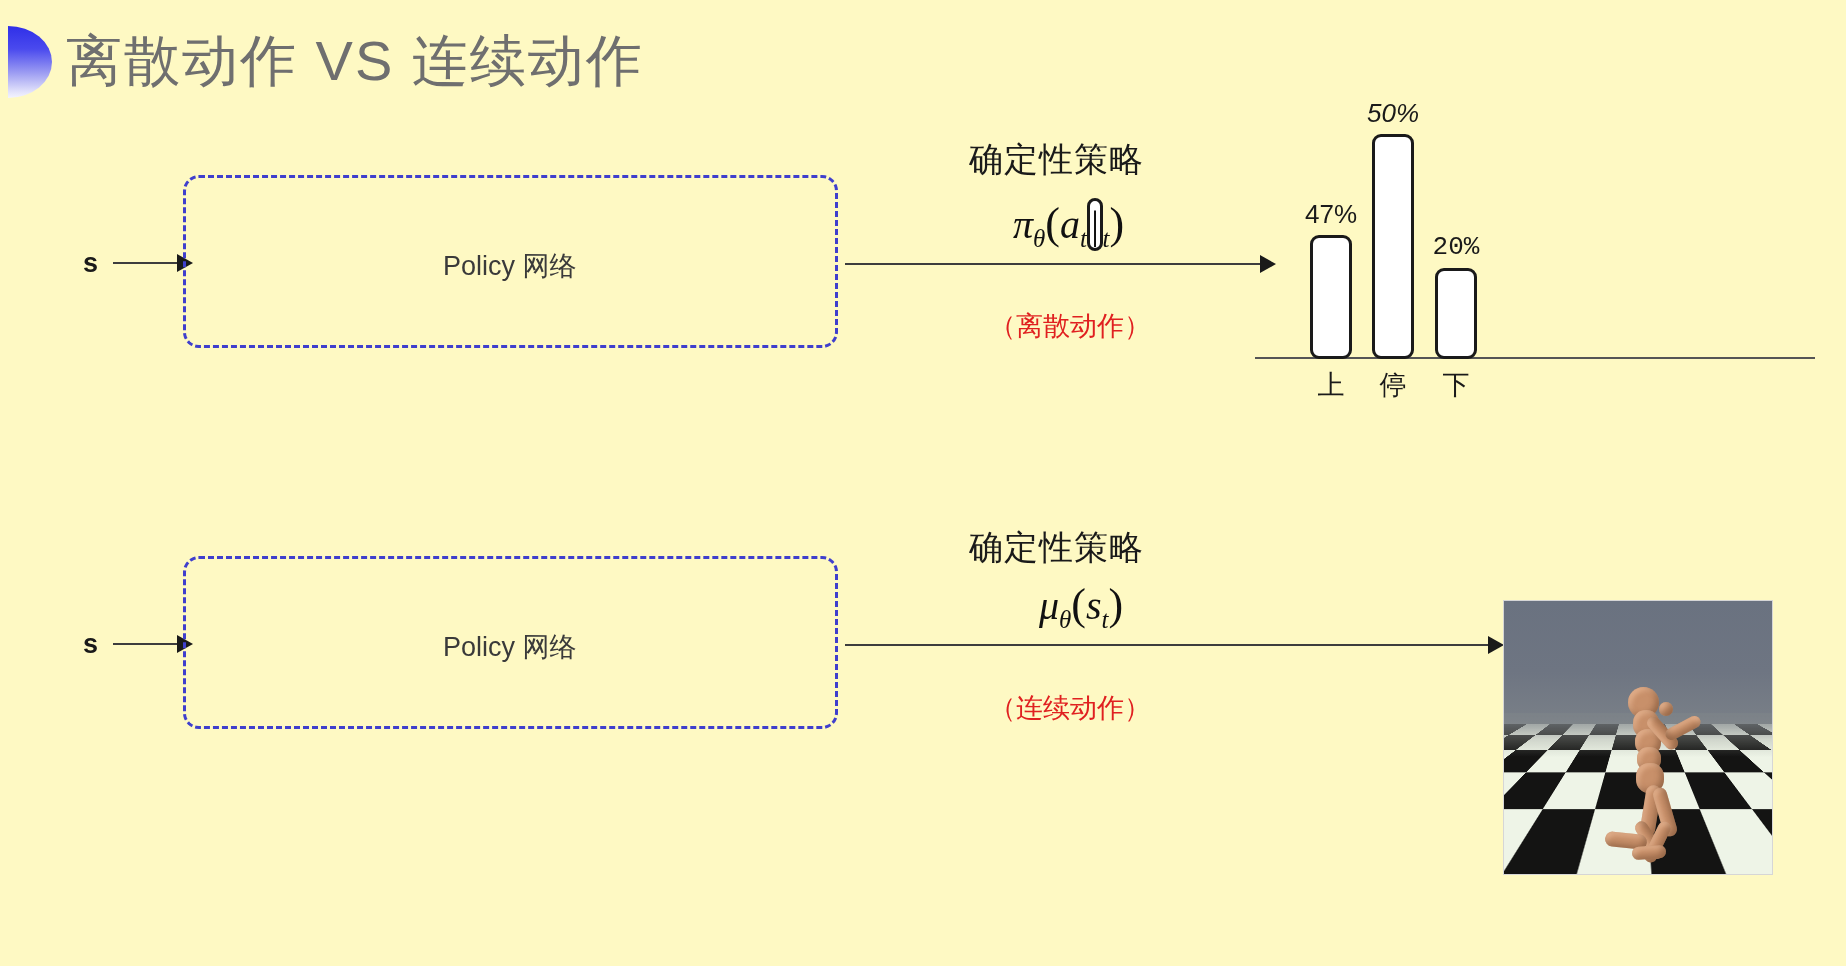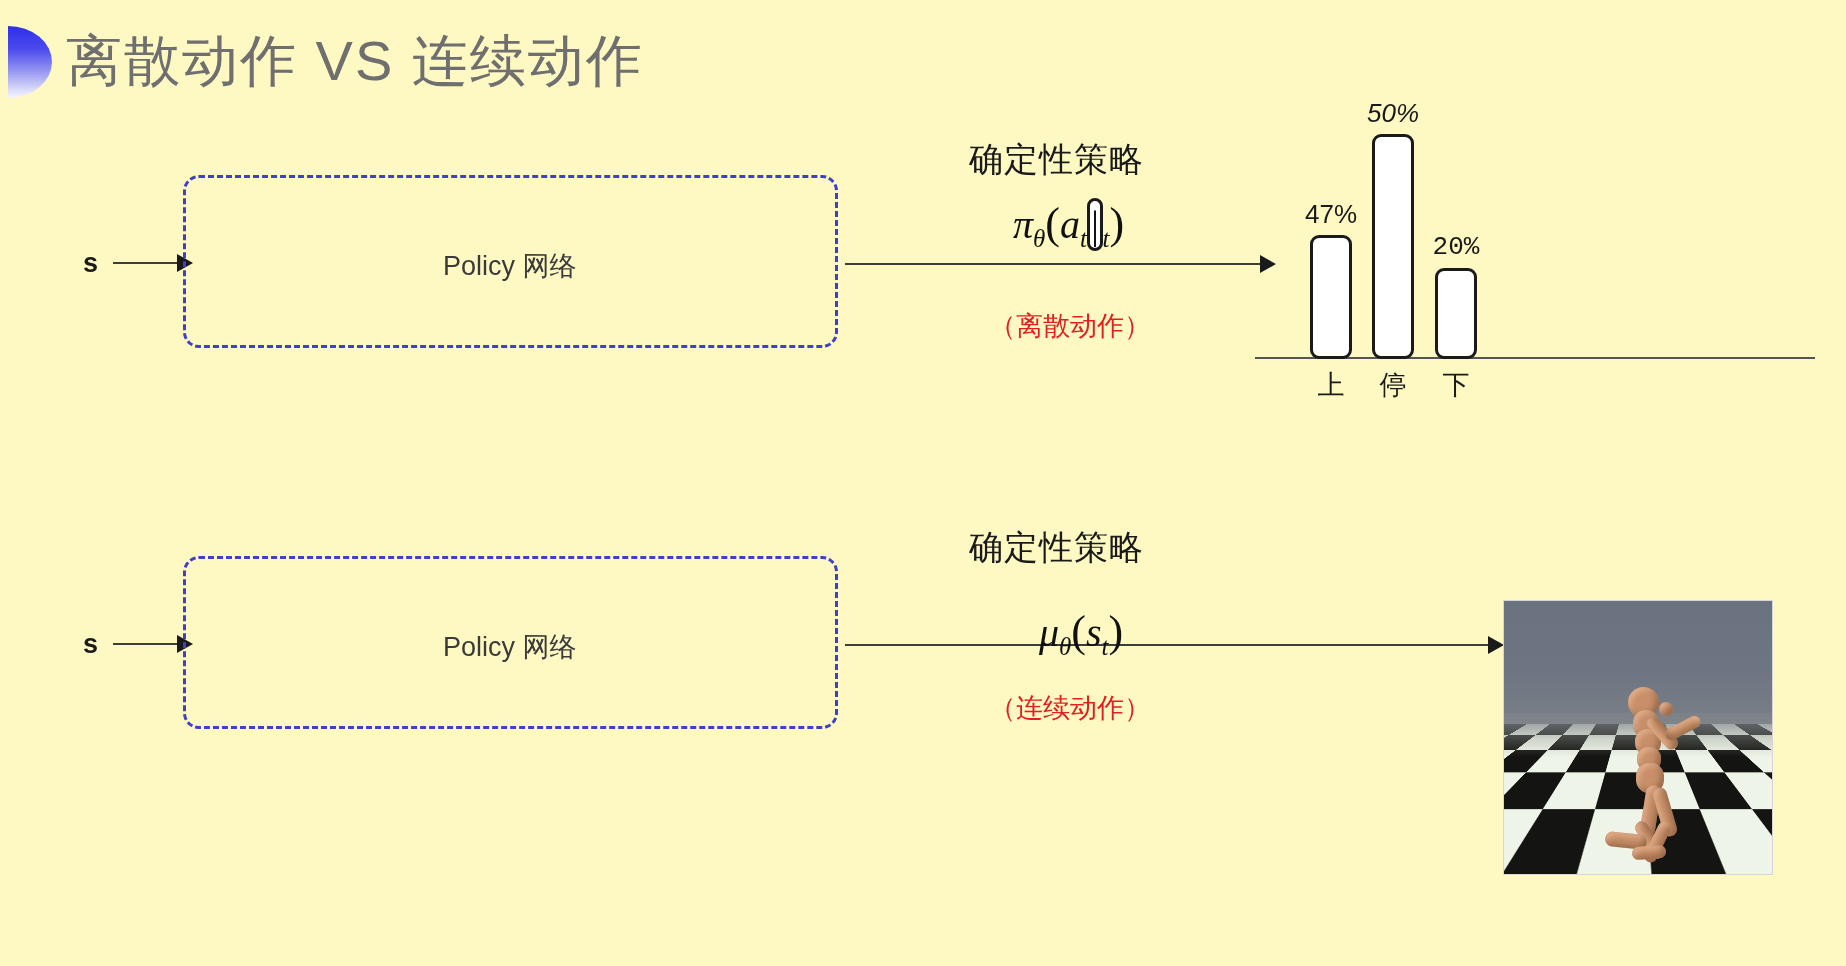--- a/index.html
+++ b/index.html
@@ -238,21 +238,21 @@
   <div class="arrow-head" style="left:177px; top:635px;"></div>
 
   <div class="policy-box" style="left:183px; top:556px; width:655px; height:173px;"></div>
   <div class="policy-label" style="left:443px; top:629px;">Policy 网络</div>
 
   <div class="arrow-line" style="left:845px; top:644px; width:648px;"></div>
   <div class="arrow-head" style="left:1488px; top:636px;"></div>
 
   <div class="policy-heading" style="left:969px; top:525px;">确定性策略</div>
 
-  <div class="policy-formula" style="left:1007px; top:606px;">
+  <div class="policy-formula" style="left:1007px; top:579px;">
     <span>μ</span><span class="sub">θ</span><span class="paren">(</span><span>s</span><span class="sub">t</span><span class="paren">)</span>
   </div>
 
   <div class="policy-note" style="left:989px; top:690px;">（连续动作）</div>
 
   <div id="humanoid-frame">
     <div class="hm-sky"></div>
     <div class="hm-floor"></div>
     <div class="hm-haze"></div>
 

